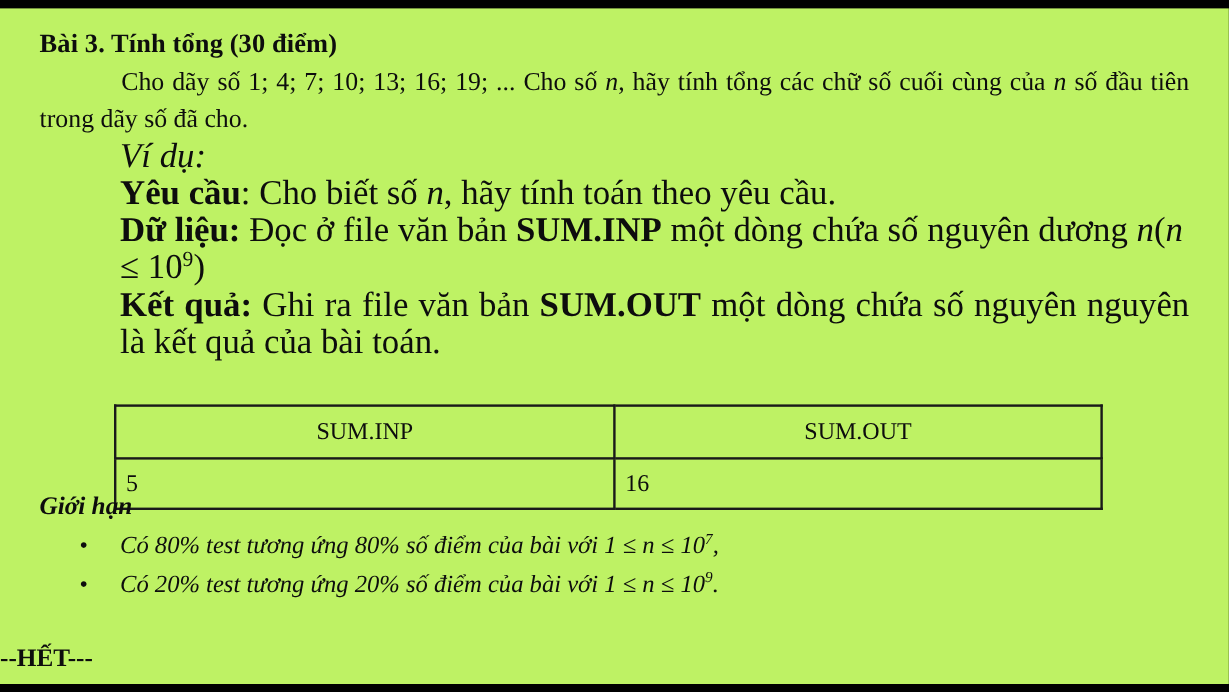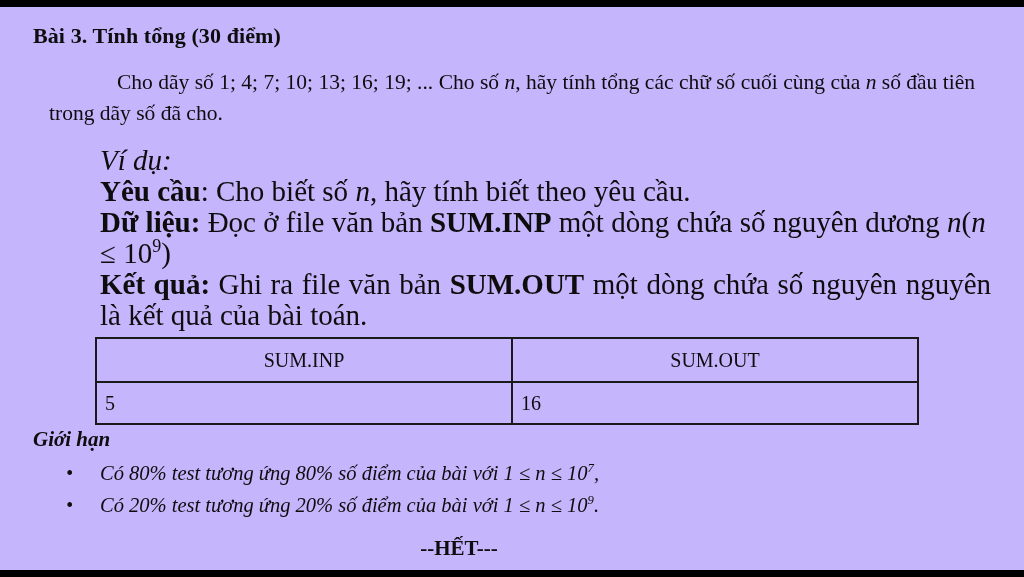--- a/index.html
+++ b/index.html
@@ -13,21 +13,21 @@
     overflow: hidden;
     font-family: "Liberation Serif", "DejaVu Serif", serif;
   }
 
   .page {
     position: absolute;
     left: 0;
     top: 7px;
     width: 1024px;
     height: 563px;
-    background: #c4b5fd;
+    background: #bef264;
     color: #0d0d0d;
     overflow: hidden;
   }
 
   .bar-top {
     position: absolute;
     left: 0; top: 0;
     width: 1024px; height: 7px;
     background: #000000;
   }
@@ -49,21 +49,21 @@
     font-weight: bold;
     font-size: 22px;
     line-height: 30px;
     margin: 0 0 2px 0;
     letter-spacing: 0.1px;
   }
 
   .para {
     font-size: 21.5px;
     line-height: 31px;
-    margin: 16px;
+    margin: 0;
     text-align: justify;
     text-justify: inter-word;
   }
   .para.indent { text-indent: 68px; }
 
   .block-indent {
     margin-left: 67px;
     width: 891px;
   }
 
@@ -109,21 +109,21 @@
   table.io td.val {
     text-align: left;
   }
   table.io col.c1 { width: 416px; }
   table.io col.c2 { width: 406px; }
 
   
   .limits {
     position: absolute;
     left: 33px;
-    top: 418px;
+    top: 400px;
     width: 958px;
   }
   .limits-title {
     font-style: italic;
     font-weight: bold;
     font-size: 21px;
     line-height: 28px;
     margin: 0 0 4px 0;
   }
   ul.bullets {
@@ -144,21 +144,20 @@
     left: 33px;
     top: 0;
     font-size: 20px;
   }
 
   .footer {
     position: absolute;
     left: 0;
     top: 527px;
     width: 918px;
-    text-align: center;
     font-weight: bold;
     font-size: 21px;
     line-height: 28px;
   }
 </style>
 </head>
 <body>
 
 <div class="bar-top"></div>
 <div class="bar-bottom"></div>
@@ -169,21 +168,21 @@
 
     <p class="heading">Bài 3. Tính tổng (30 điểm)</p>
 
     <p class="para indent"><span>Cho dãy số 1; 4; 7; 10; 13; 16; 19; ... Cho số </span><span class="mathvar">n</span><span>, hãy tính tổng các chữ số cuối cùng của </span><span class="mathvar">n</span><span> số đầu tiên trong dãy số đã cho.</span></p>
 
     <div class="block-indent">
 
       <p class="line"><span class="it">Ví dụ:</span></p>
 
 
-      <p class="line"><span class="bd">Yêu cầu</span><span>: Cho biết số </span><span class="mathvar">n</span><span>, hãy tính biết theo yêu cầu.</span></p>
+      <p class="line"><span class="bd">Yêu cầu</span><span>: Cho biết số </span><span class="mathvar">n</span><span>, hãy tính toán theo yêu cầu.</span></p>
 
       <p class="line"><span class="bd">Dữ liệu:</span><span> Đọc ở file văn bản </span><span class="bd">SUM.INP</span><span> một dòng chứa số nguyên dương </span><span class="mathvar">n</span><span>(</span><span class="mathvar">n</span><span class="num"> ≤ 10</span><sup>9</sup><span>)</span></p>
 
       <p class="line justify"><span class="bd">Kết quả:</span><span> Ghi ra file văn bản </span><span class="bd">SUM.OUT</span><span> một dòng chứa số nguyên nguyên là kết quả của bài toán.</span></p>
 
     </div>
 
   </div>
 
   <table class="io">

